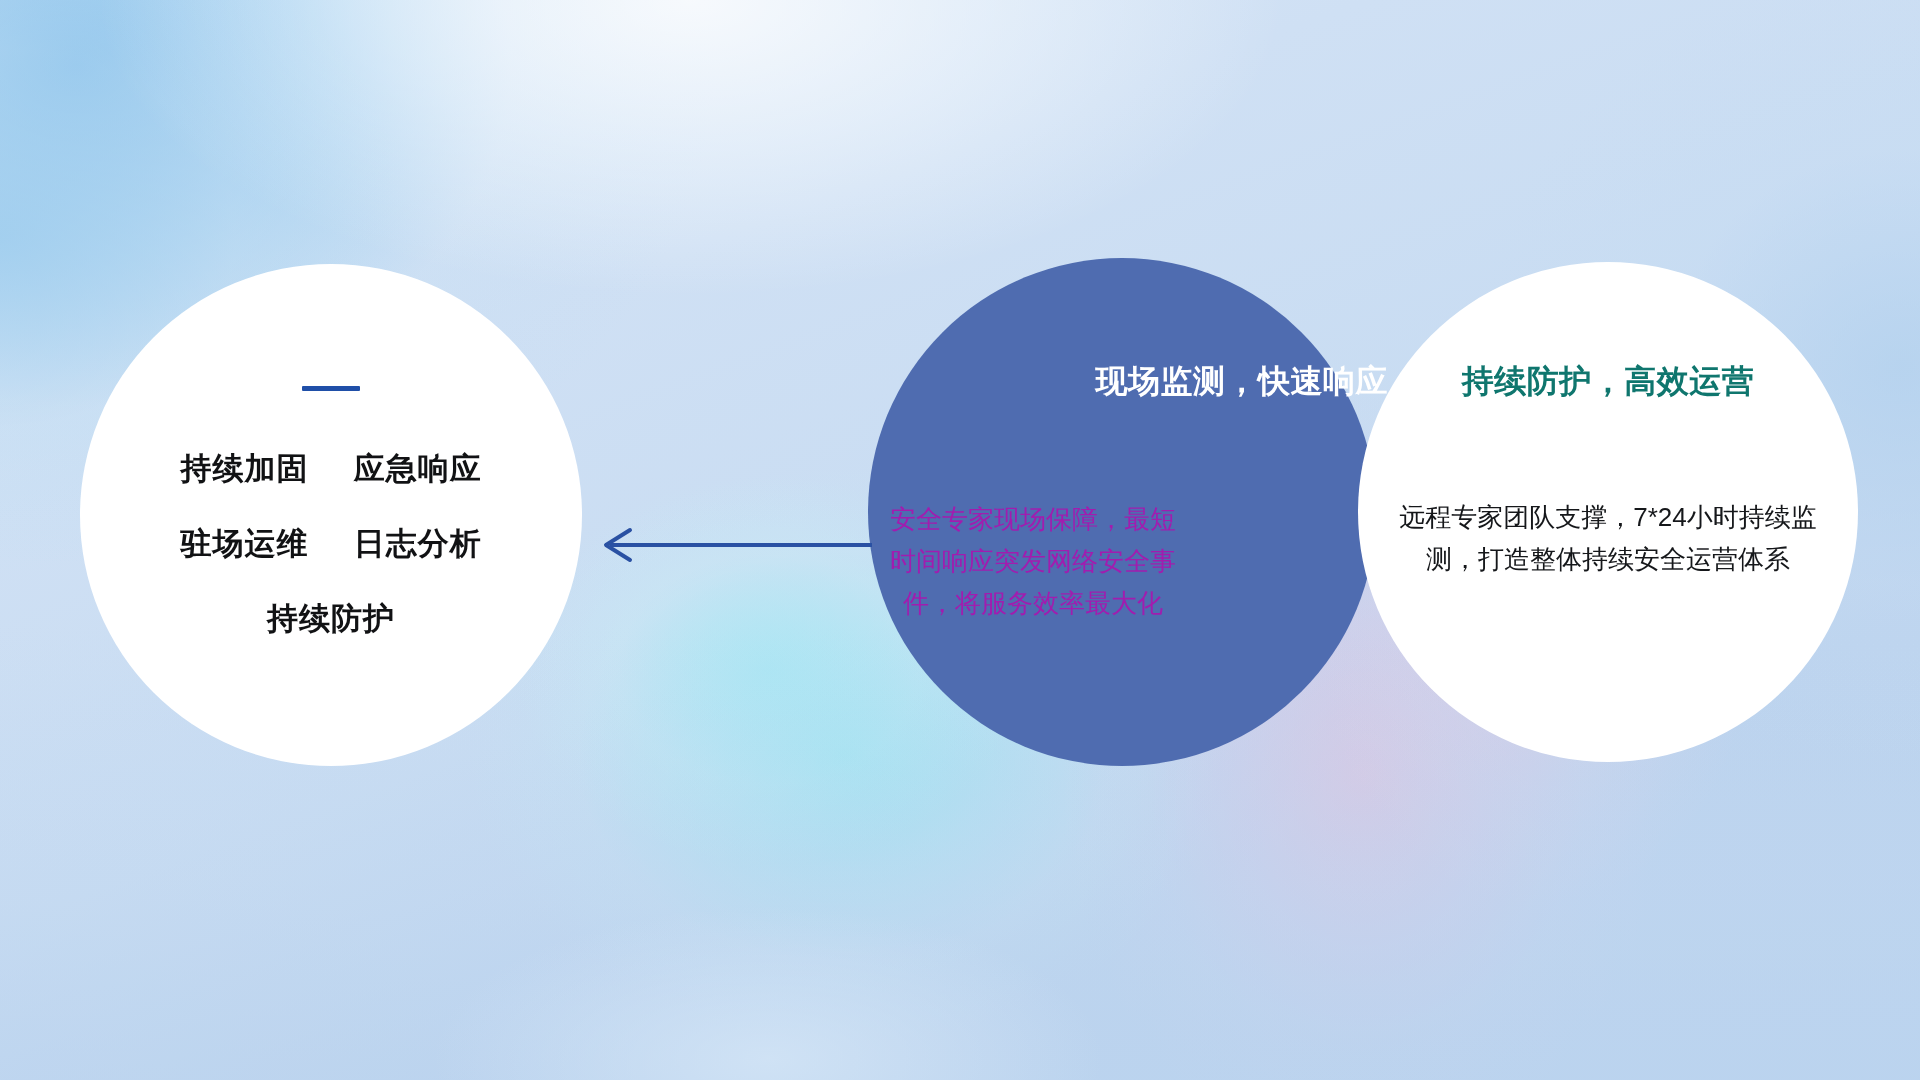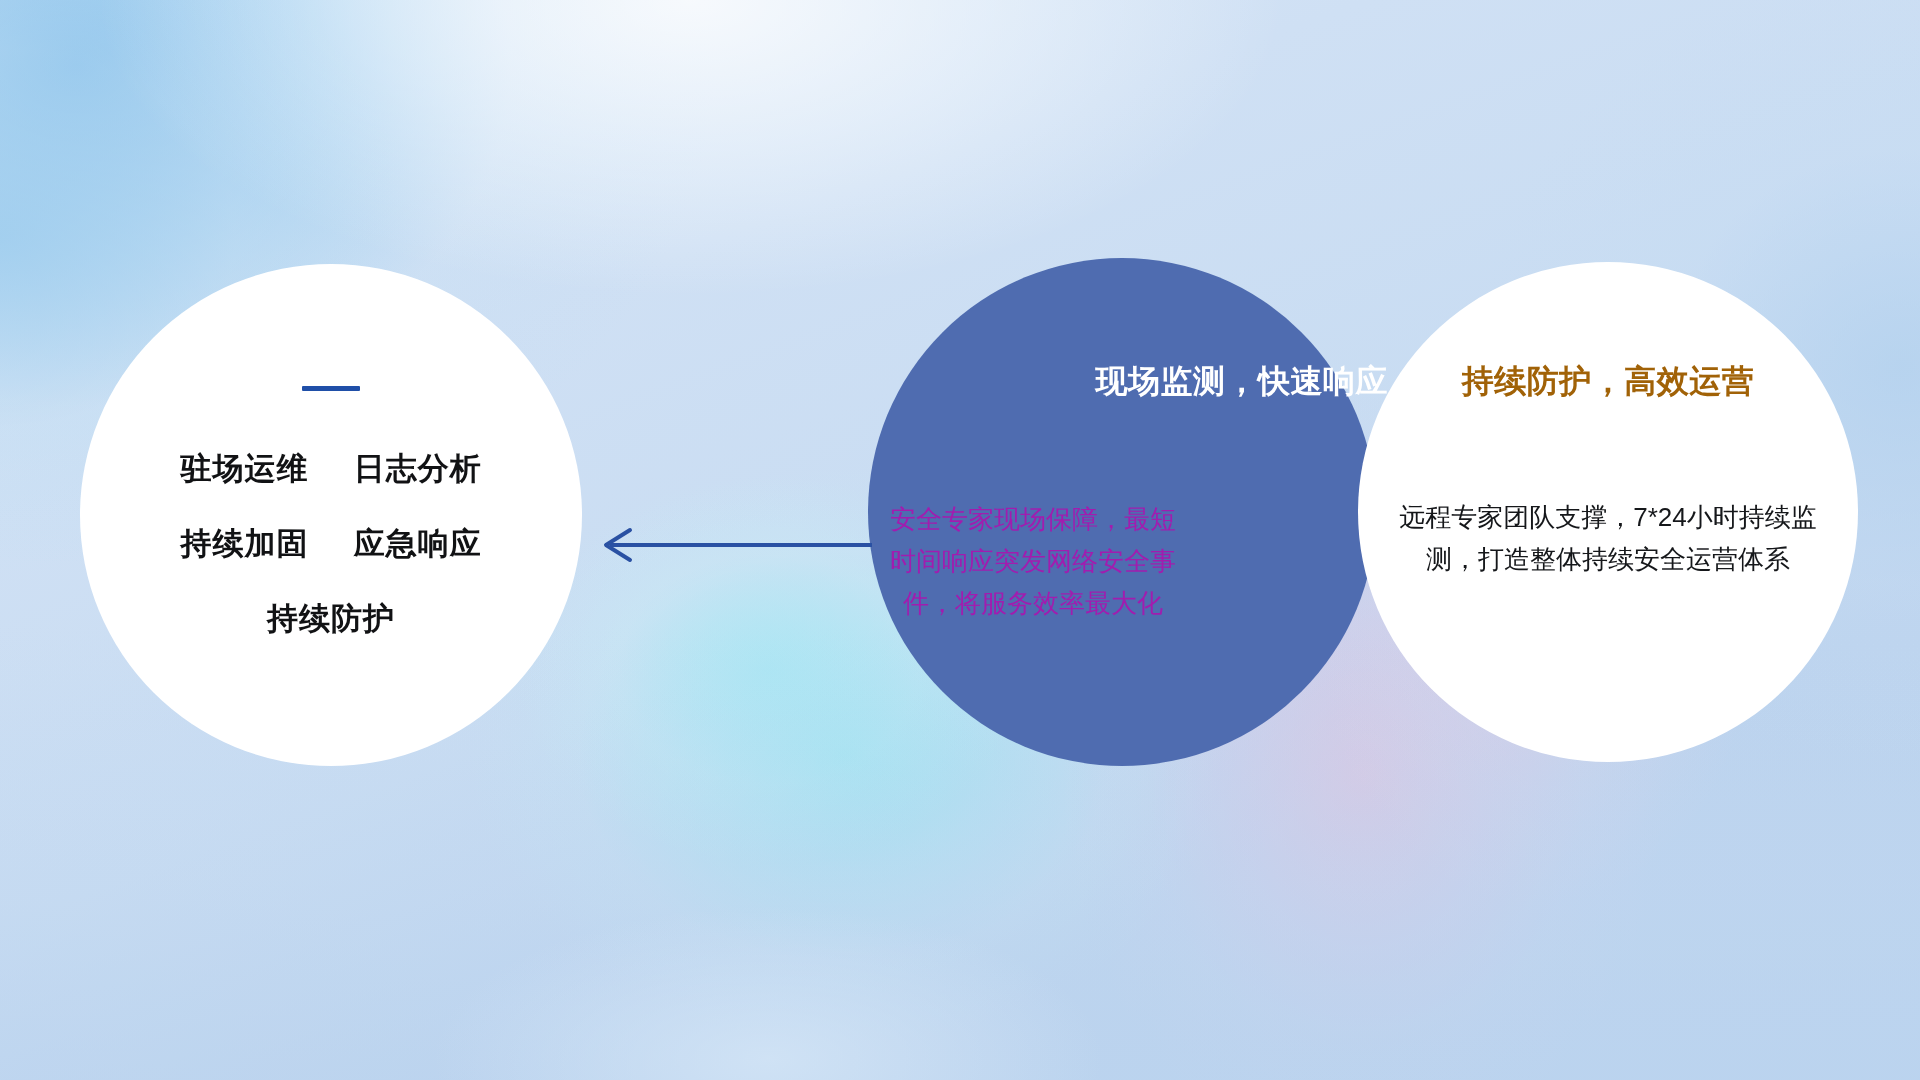--- a/index.html
+++ b/index.html
@@ -223,21 +223,21 @@
     pointer-events: none;
   }
   .right-title {
     position: absolute;
     top: 98px;
     left: 0;
     width: 500px;
     text-align: center;
     font-size: 32px;
     font-weight: bold;
-    color: #a16207;
+    color: #0f766e;
     white-space: nowrap;
     letter-spacing: 0.5px;
   }
   .right-body {
     position: absolute;
     top: 234px;
     left: 28px;
     width: 444px;
     text-align: center;
     font-size: 26px;
@@ -277,32 +277,32 @@
   <div class="circle circle-white" id="circle-right"></div>
 
   <svg id="arrow" viewBox="0 0 280 66">
     <line x1="276" y1="33" x2="14" y2="33" stroke="#2a51a3" stroke-width="4"></line>
     <polyline points="34,18 10,33 34,48" fill="none" stroke="#2a51a3" stroke-width="4" stroke-linecap="round" stroke-linejoin="round"></polyline>
   </svg>
 
   <div id="left-content">
     <div class="dash-rule"></div>
 
+    <div class="left-line l2">
+      <span>持续加固</span>
+      <span class="gap"></span>
+      <span>应急响应</span>
+    </div>
+
     <div class="left-line l1">
       <span>驻场运维</span>
       <span class="gap"></span>
       <span>日志分析</span>
     </div>
 
-    <div class="left-line l2">
-      <span>持续加固</span>
-      <span class="gap"></span>
-      <span>应急响应</span>
-    </div>
-
     <div class="left-line l3">
       <span>持续防护</span>
     </div>
   </div>
 
   <div id="center-content">
     <div class="center-title">现场监测，快速响应</div>
     <div class="center-body">安全专家现场保障，最短时间响应突发网络安全事件，将服务效率最大化</div>
   </div>
 

